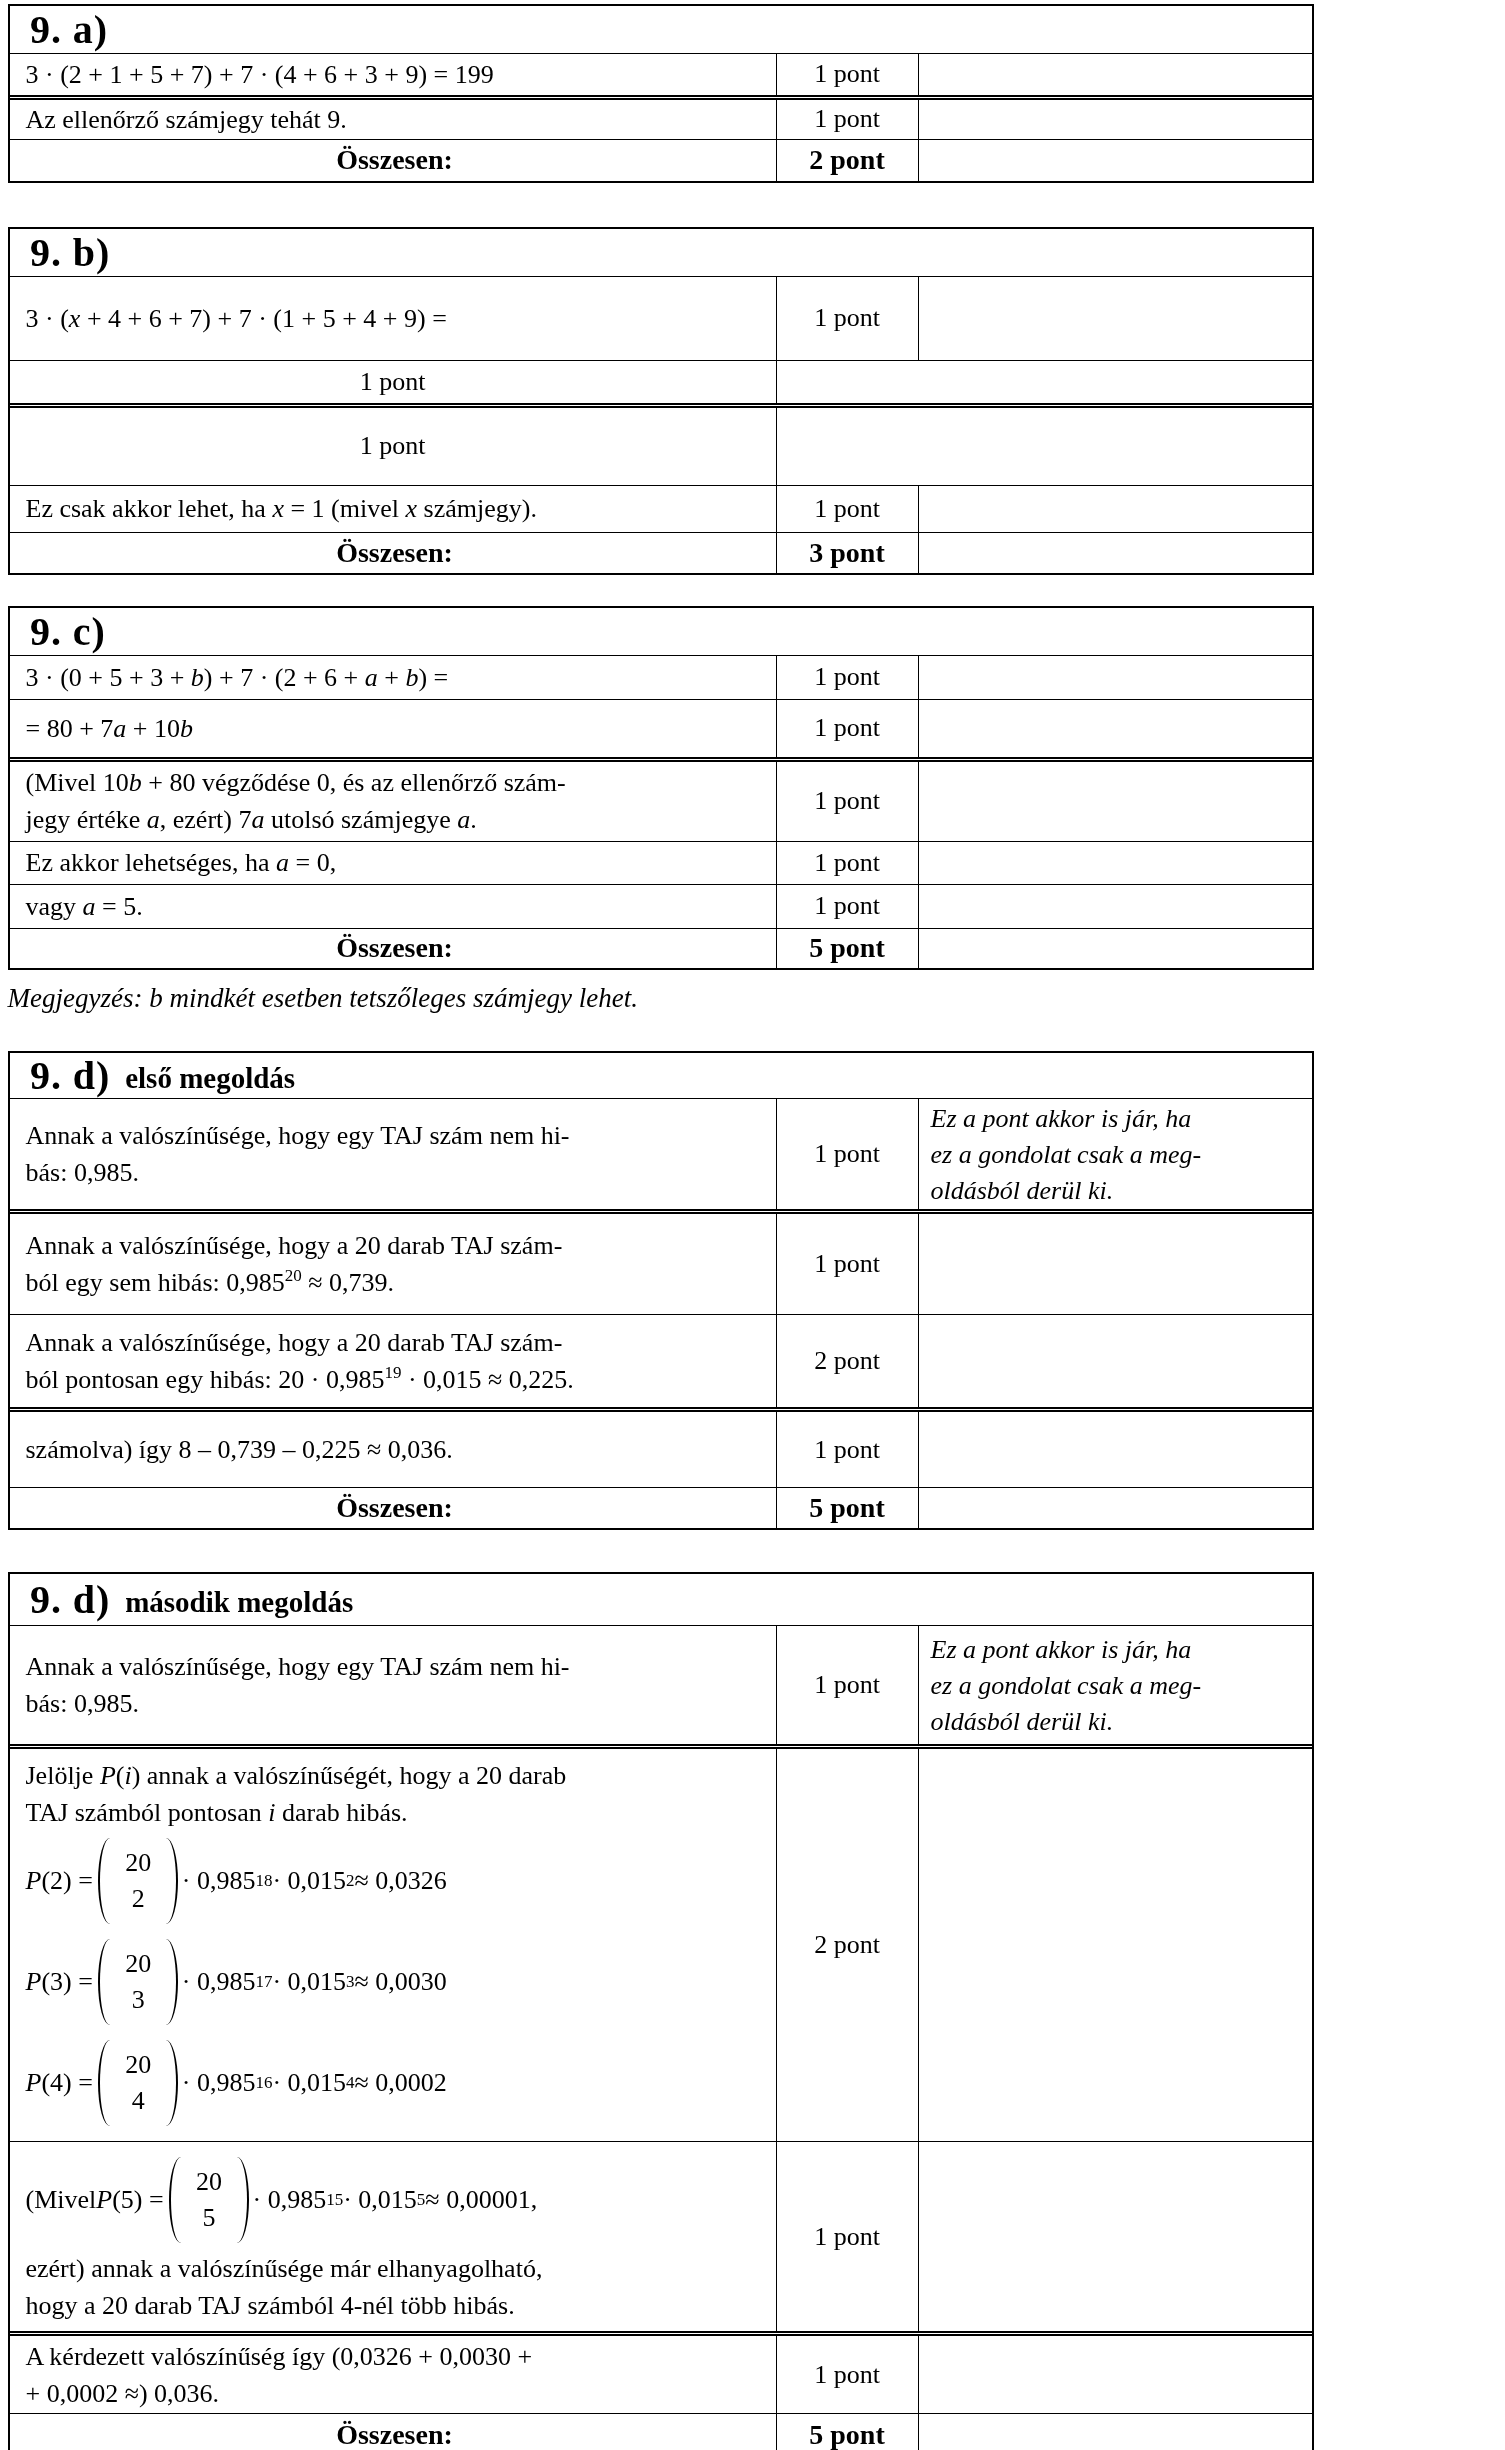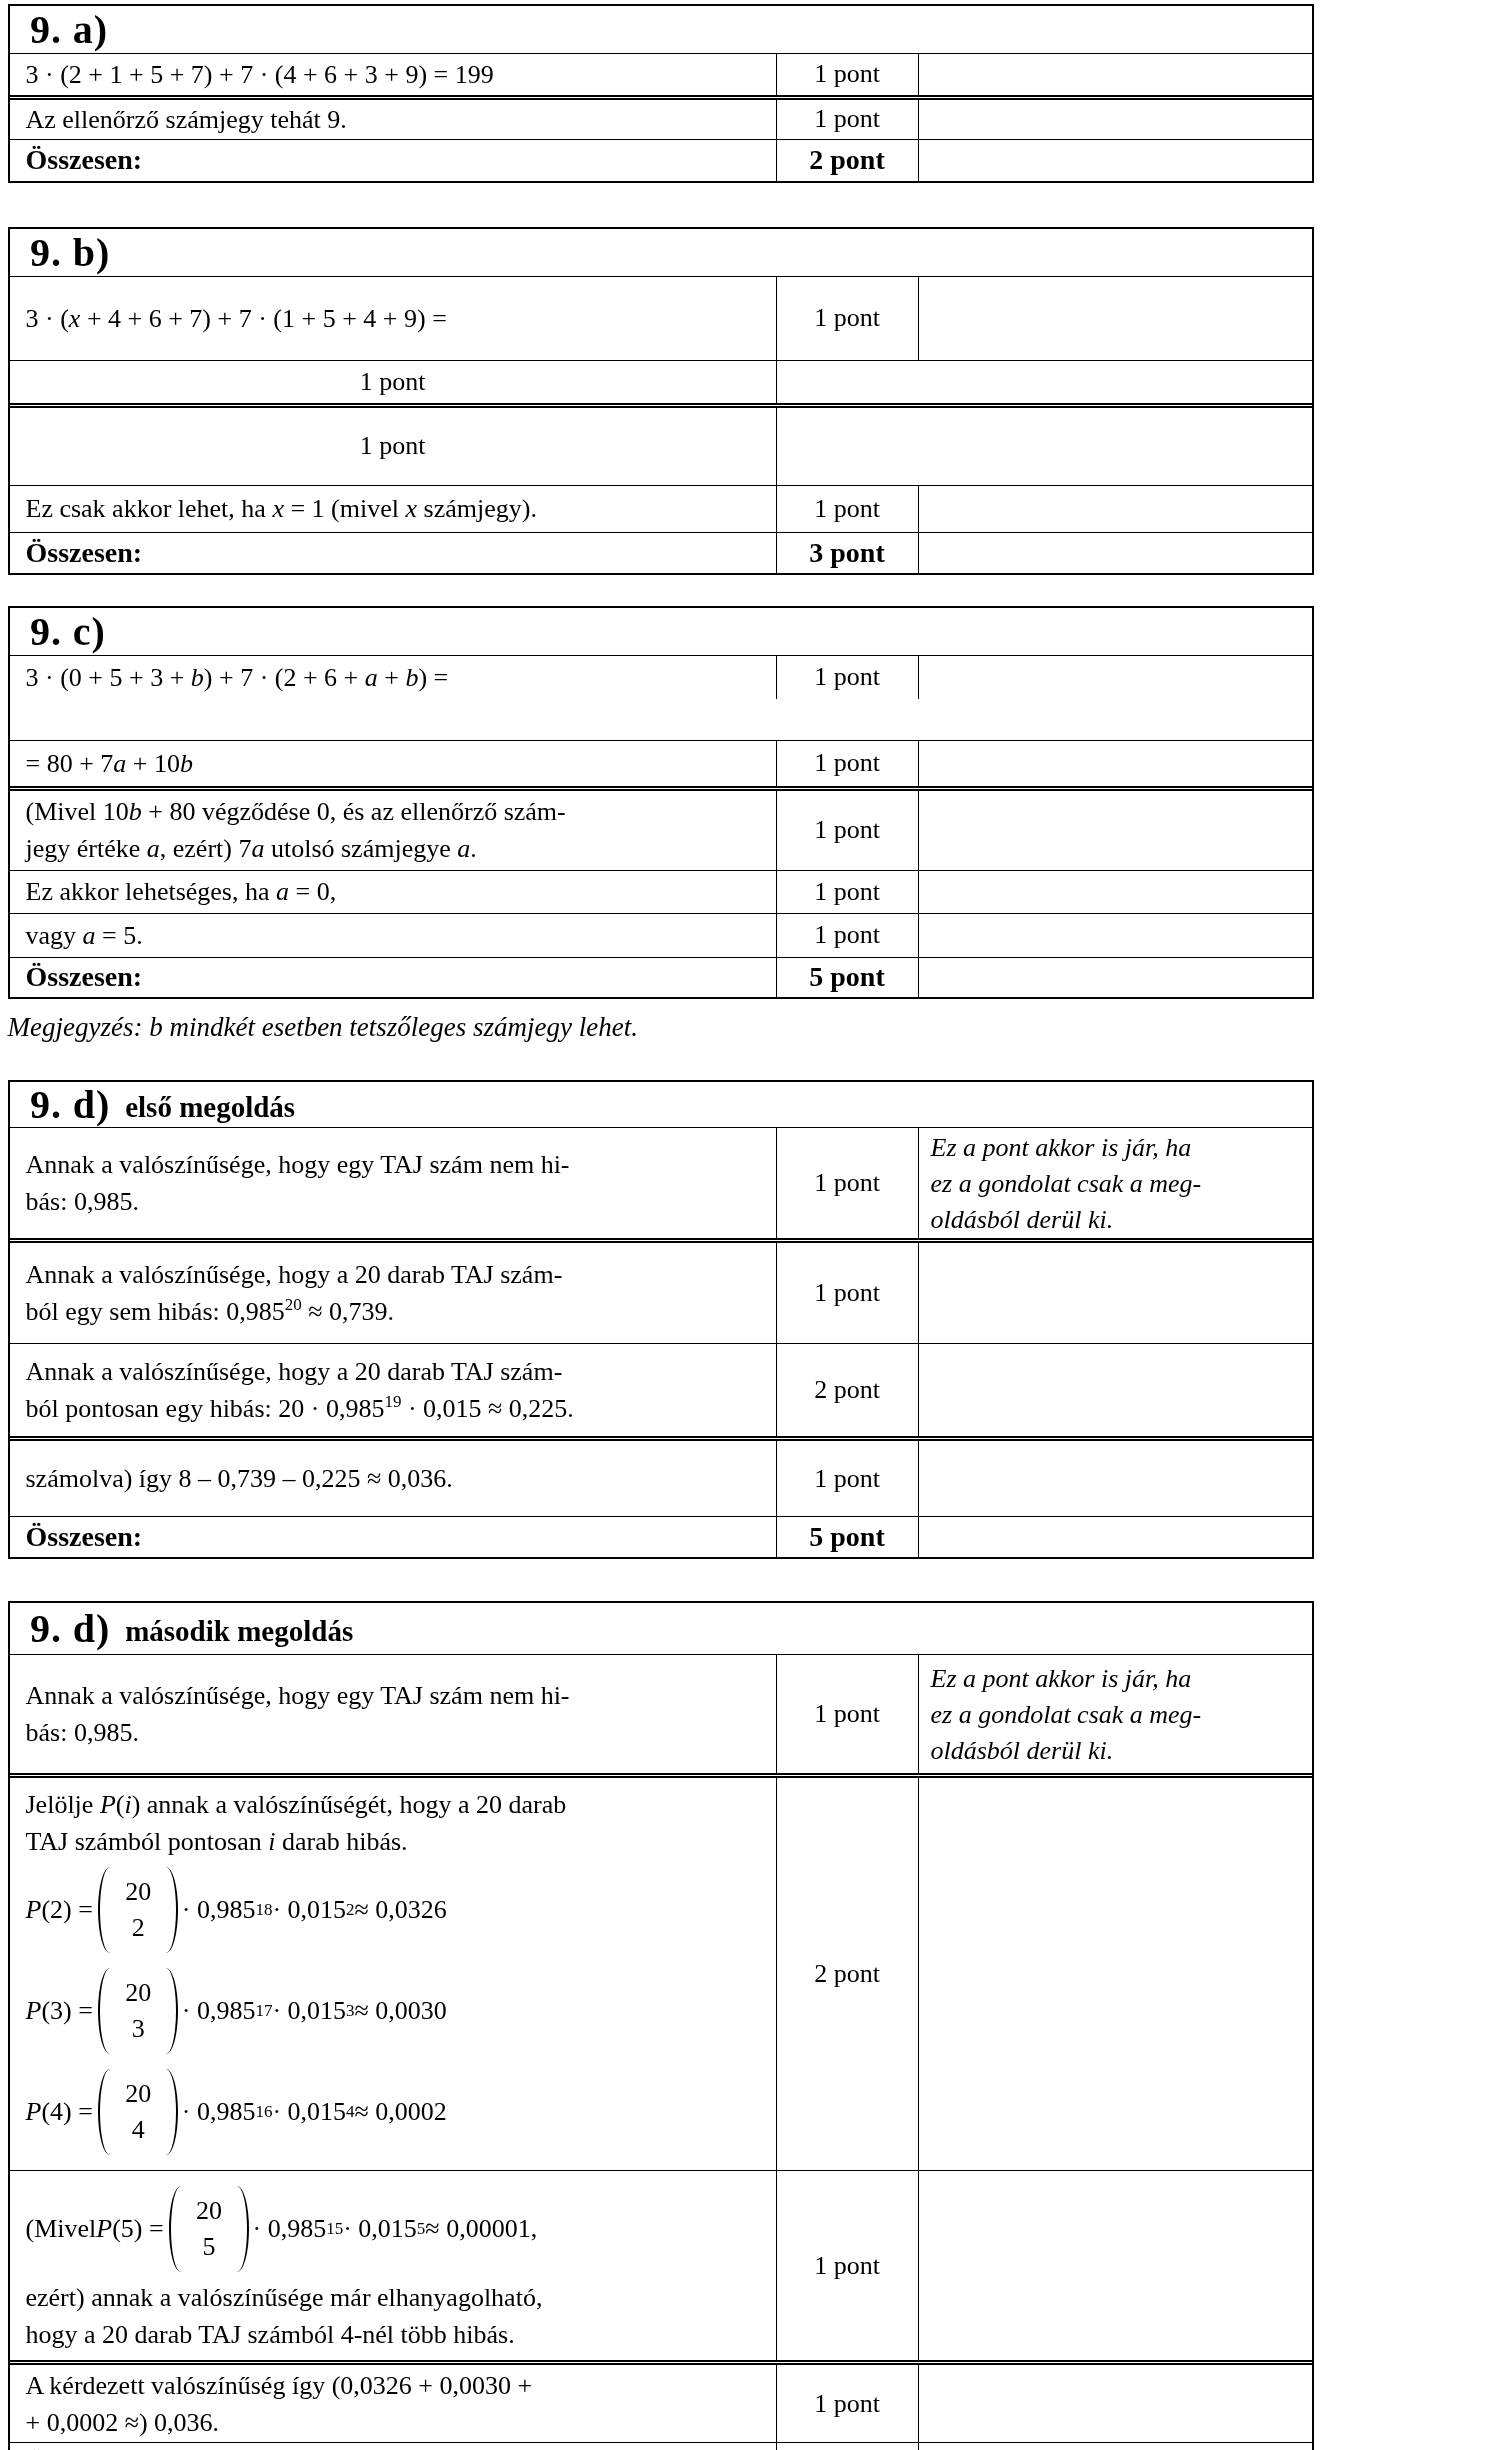--- a/index.html
+++ b/index.html
@@ -20,21 +20,21 @@
   .thead{display:flex;align-items:center;padding-left:20.6px;gap:15px;box-sizing:border-box;overflow:hidden;}
   .hnum{font-weight:bold;font-size:40px;letter-spacing:0.9px;}
   .hsub{font-weight:bold;font-size:29px;padding-top:5.6px;}
   .trow{display:grid;grid-template-columns:767px 142px auto;box-sizing:border-box;}
   .sep-s{border-top:1.9px solid #000;}
   .sep-d{border-top:5.6px double #000;}
   .cell{box-sizing:border-box;overflow:hidden;display:flex;flex-direction:column;justify-content:center;}
   .cell.main{padding:0 9.4px 0 16px;border-right:1.9px solid #000;}
   .cell.pts{border-right:1.9px solid #000;align-items:center;text-align:left;line-height:32px;}
   .cell.note{padding:1.9px 7.5px 0 12px;font-style:italic;line-height:36px;font-size:26px;}
-  .cell.main.sum{align-items:flex-start;padding-right:12px;}
+  .cell.main.sum{align-items:center;padding-right:12px;}
   .sumlabel{font-weight:bold;font-size:28px;}
   .pts.sumpts{font-weight:bold;font-size:28px;}
   .tline{line-height:37px;white-space:nowrap;}
   .fline{display:flex;align-items:center;min-height:101px;white-space:nowrap;}
   .it{font-style:italic;}
   sup.sp{font-size:17px;line-height:0;vertical-align:10.3px;}
   .binom{display:inline-flex;align-items:center;margin:0 3.7px 0 5.6px;}
   .bp{width:24px;height:86px;box-sizing:border-box;flex:0 0 auto;}
   .bp-l{border-left:2.8px solid #000;border-radius:50%;margin-right:-8.4px;}
   .bp-r{border-right:2.8px solid #000;border-radius:50%;margin-left:-8.4px;}
@@ -108,21 +108,21 @@
       <div class="thead" style="height: 47px;">
         <span class="hnum">9. c)</span>
       </div>
       <div class="trow sep-s" style="height: 44px;">
         <div class="cell main">
           <div class="tline"><span>3 · (0 + 5 + 3 + </span><span class="it">b</span><span>) + 7 · (2 + 6 + </span><span class="it">a</span><span> + </span><span class="it">b</span><span>) =</span></div>
         </div>
         <div class="cell pts">1 pont</div>
         <div class="cell note"></div>
       </div>
-      <div class="trow sep-s" style="height: 46px; margin-top: 41px;">
+      <div class="trow sep-s" style="height: 58px;">
         <div class="cell main">
           <div class="tline"><span>= 80 + 7</span><span class="it">a</span><span> + 10</span><span class="it">b</span></div>
         </div>
         <div class="cell pts">1 pont</div>
         <div class="cell note"></div>
       </div>
       <div class="trow sep-d" style="height: 84px;">
         <div class="cell main">
           <div class="tline"><span>(Mivel 10</span><span class="it">b</span><span> + 80 végződése 0, és az ellenőrző szám-</span></div>
           <div class="tline"><span>jegy értéke </span><span class="it">a</span><span>, ezért) 7</span><span class="it">a</span><span> utolsó számjegye </span><span class="it">a</span><span>.</span></div>

